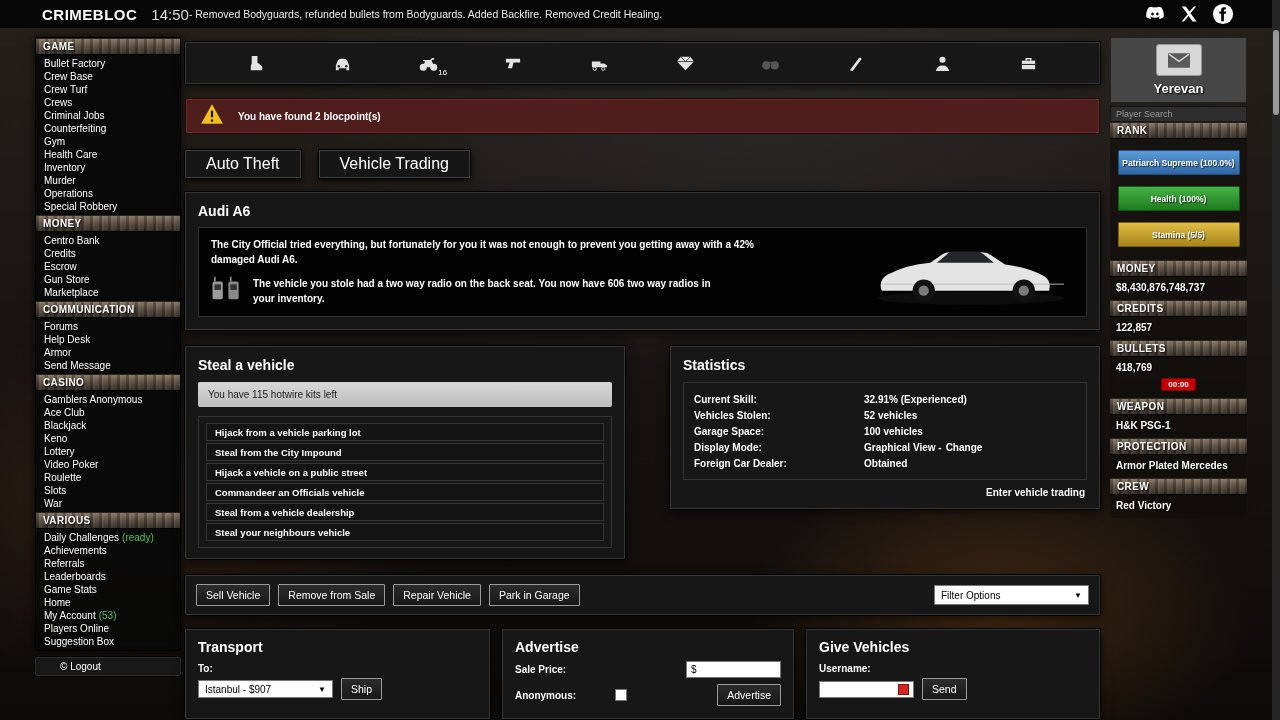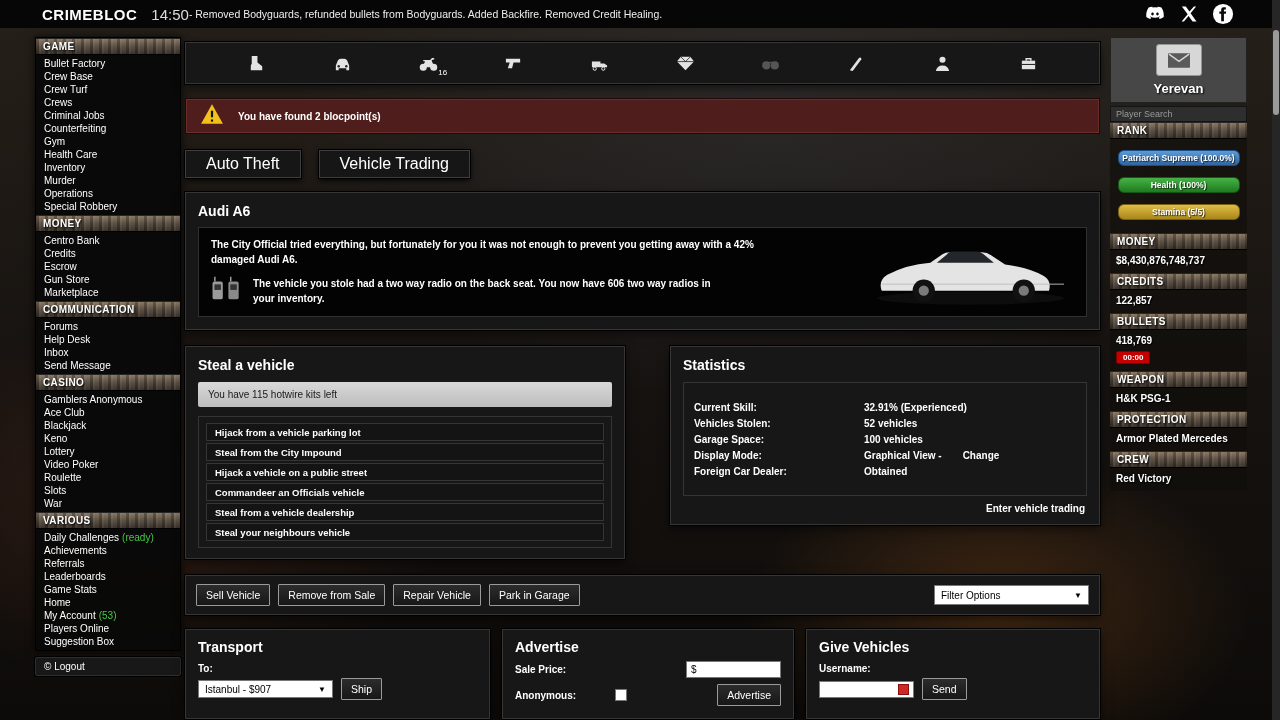--- a/index.html
+++ b/index.html
@@ -27,21 +27,21 @@
   .tex { background:
       repeating-linear-gradient(90deg, rgba(0,0,0,.28) 0 3px, rgba(255,255,255,.05) 3px 5px, transparent 5px 9px),
       linear-gradient(180deg,#8a7963 0%,#5d5145 48%,#3a332b 100%);
     font-size:10px; font-weight:bold; color:#fff; padding:2px 7px; letter-spacing:.4px;
     text-shadow:1px 1px 2px #000; border-top:1px solid #262626; border-bottom:1px solid #000; }
   .lsb ul { list-style:none; padding:2px 0; }
   .lsb li { font-size:10px; color:#fff; padding:1px 8px; cursor:pointer; white-space:nowrap; }
   .red { color:#e8392f; }
   .grn { color:#46c946; margin-left:3px; }
   .logout { margin-top:6px; background:#181818; border:1px solid #2e2e2e; box-shadow:0 0 0 1px #000;
-    font-size:10px; color:#fff; padding:3px 8px; cursor:pointer; border-radius:2px; }
+    font-size:10px; color:#fff; padding:3px 24px; cursor:pointer; border-radius:2px; }
   
   .main { position:absolute; left:185px; top:42px; width:915px; }
   .panel { background:#171717; border:1px solid #363636; box-shadow:0 0 0 1px #000, 0 3px 10px rgba(0,0,0,.6); }
   .toolbar { height:42px; display:flex; align-items:center; justify-content:space-around; padding:0 28px; }
   .ticon { width:36px; height:30px; display:flex; align-items:center; justify-content:center; position:relative; cursor:pointer; }
   .ticon svg { fill:#e3e3e3; }
   .dim { opacity:.3; }
   .bcount { position:absolute; right:-1px; bottom:1px; font-size:8px; color:#fff; }
   .alert { margin-top:14px; height:36px; background:#4f1d1b; border:1px solid #1f0908;
     box-shadow:inset 0 0 0 1px #6b2e2b; display:flex; align-items:center; gap:14px; padding:0 14px; }
@@ -58,21 +58,21 @@
   .carimg { position:absolute; right:8px; top:4px; }
   .mid-row { margin-top:16px; display:flex; gap:45px; align-items:flex-start; }
   .steal { width:440px; padding:10px 0 10px; }
   .steal .ptitle, .stats .ptitle { padding:0 12px; }
   .kitbar { margin:9px 12px 0; background:linear-gradient(#d8d8d8,#bdbdbd); color:#1a1a1a; font-size:10px;
     padding:7px 10px; border-radius:2px; }
   .steal-list { margin:9px 12px 0; border:1px solid #343434; padding:4px; }
   .sopt { border:1px solid #343434; background:#141414; font-size:9.5px; font-weight:bold; color:#fff;
     padding:2.5px 8px; margin:2px 3px; cursor:pointer; }
   .stats { flex:1; padding:10px 0 8px; }
-  .stats-box { margin:9px 12px 0; border:1px solid #343434; padding:16px 10px; }
+  .stats-box { margin:9px 12px 0; border:1px solid #343434; padding:8px 10px; }
   .srow { display:flex; font-size:10px; font-weight:bold; color:#fff; padding:2.5px 0; }
   .slabel { flex:0 0 170px; }
   .slink { cursor:pointer; }
   .slink-row { text-align:right; padding:7px 14px 2px; font-size:10px; font-weight:bold; color:#fff; }
   .actions { margin-top:16px; padding:8px 10px; display:flex; align-items:center; }
   .abtn { background:linear-gradient(#2c2c2c,#171717); border:1px solid #9a9a9a; color:#fff;
     font-size:10.5px; padding:4px 9px; margin-right:8px; cursor:pointer; border-radius:1px; }
   .select { background:#fff; border:1px solid #777; color:#000; font-size:10px; height:20px;
     display:flex; align-items:center; padding:0 6px; cursor:pointer; }
   .select .car { margin-left:auto; font-size:8px; }
@@ -95,28 +95,28 @@
   .rsb { position:absolute; left:1110px; top:37px; width:137px; }
   .profile { background:#474747; border:1px solid #222; padding:6px 0 6px; text-align:center; }
   .envbox { width:46px; height:32px; background:#d7d7d7; border:1px solid #979797; border-radius:3px;
     margin:0 auto; display:flex; align-items:center; justify-content:center; cursor:pointer; }
   .locname { font-size:13px; font-weight:bold; color:#fff; margin-top:5px; text-shadow:1px 1px 2px #000; }
   .psearch { width:100%; background:#2e2e2e; border:1px solid #141414; height:16px; font-size:9px;
     color:#ddd; padding:0 5px; font-family:"Liberation Sans",sans-serif; }
   .psearch::placeholder { color:#9a9a9a; }
   .rsec { background:rgba(14,12,10,.55); }
   .rank-body { padding:11px 0 13px; display:flex; flex-direction:column; gap:11px; align-items:center; }
-  .rbar { width:122px; height:16px; border-radius:6px; display:flex; align-items:center; justify-content:center;
+  .rbar { width:122px; height:25px; border-radius:1px; display:flex; align-items:center; justify-content:center;
     font-size:8.5px; font-weight:bold; color:#fff; text-shadow:1px 1px 1px rgba(0,0,0,.7); cursor:pointer; }
   .rbar.blue { background:linear-gradient(#5b9ad8,#2f66a3); border:1px solid #1d4f85; }
   .rbar.green { background:linear-gradient(#45b345,#1f7a1f); border:1px solid #155515; }
   .rbar.yellow { background:linear-gradient(#e0bd45,#a8861a); border:1px solid #7a6110; }
   .rval { font-size:10px; font-weight:bold; color:#fff; padding:5px 6px 7px; text-shadow:1px 1px 1px #000; }
   .bullets-body { padding:5px 6px 7px; }
-  .timer-row { display:flex; justify-content:flex-start; margin-top:5px; }
+  .timer-row { display:flex; justify-content:center; margin-top:5px; }
   .timer { background:#c40000; border:1px solid #7d0000; color:#fff; font-size:8px; font-weight:bold;
     padding:1px 6px; border-radius:2px; }
   
   .sbar { position:absolute; right:0; top:0; width:8px; height:720px; background:#262626; z-index:20; }
   .sthumb { position:absolute; left:1px; top:30px; width:6px; height:85px; background:#9a9a9a; border-radius:3px; cursor:pointer; }
 </style>
 </head>
 <body>
 
 <div class="topbar">
@@ -165,21 +165,21 @@
       <li>Centro Bank</li>
       <li class="red">Credits</li>
       <li>Escrow</li>
       <li>Gun Store</li>
       <li>Marketplace</li>
     </ul>
     <div class="tex">COMMUNICATION</div>
     <ul>
       <li>Forums</li>
       <li>Help Desk</li>
-      <li>Inbox</li>
+      <li>Armor</li>
       <li>Send Message</li>
     </ul>
     <div class="tex">CASINO</div>
     <ul>
       <li>Gamblers Anonymous</li>
       <li>Ace Club</li>
       <li>Blackjack</li>
       <li>Keno</li>
       <li>Lottery</li>
       <li>Video Poker</li>
@@ -340,21 +340,21 @@
             <span class="slabel">Vehicles Stolen:</span>
             <span>52 vehicles</span>
           </div>
         <div class="srow">
             <span class="slabel">Garage Space:</span>
             <span>100 vehicles</span>
           </div>
         <div class="srow">
             <span class="slabel">Display Mode:</span>
             <span>Graphical View -</span>
-            <span class="slink" style="margin-left:21px">Change</span>
+            <span class="slink" style="margin-left:4px">Change</span>
           </div>
         <div class="srow">
             <span class="slabel">Foreign Car Dealer:</span>
             <span>Obtained</span>
           </div>
       </div>
       <div class="slink-row"><span class="slink">Enter vehicle trading</span></div>
     </div>
   </div>
 

